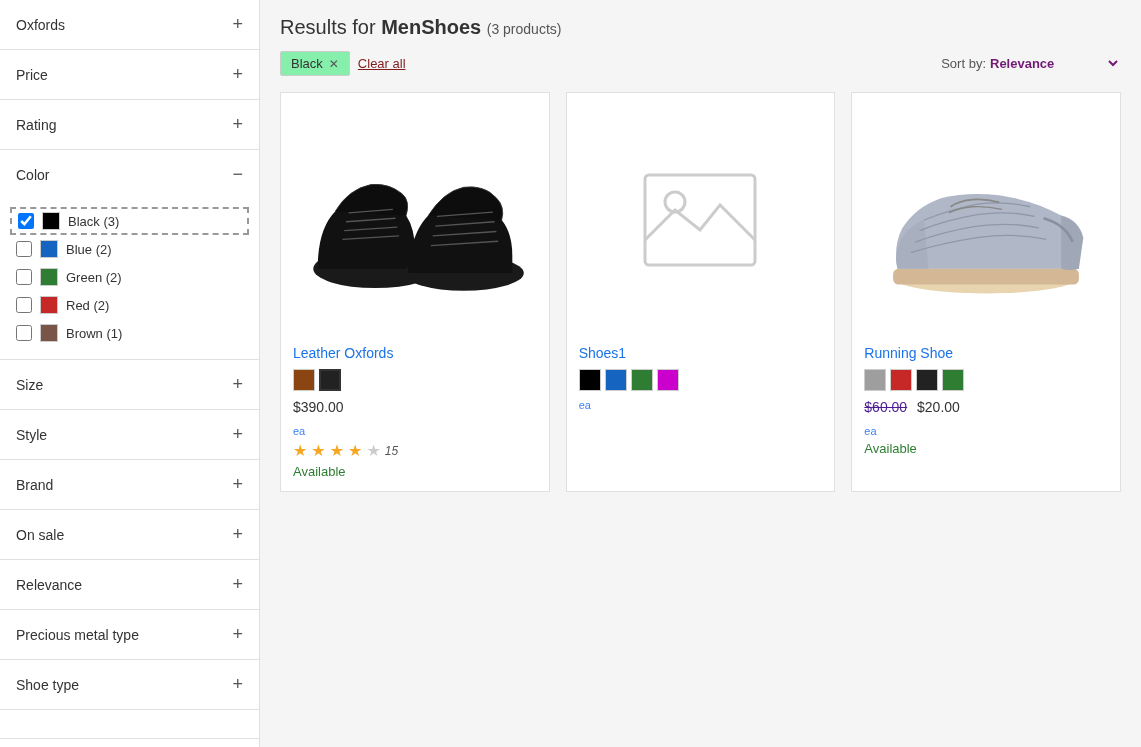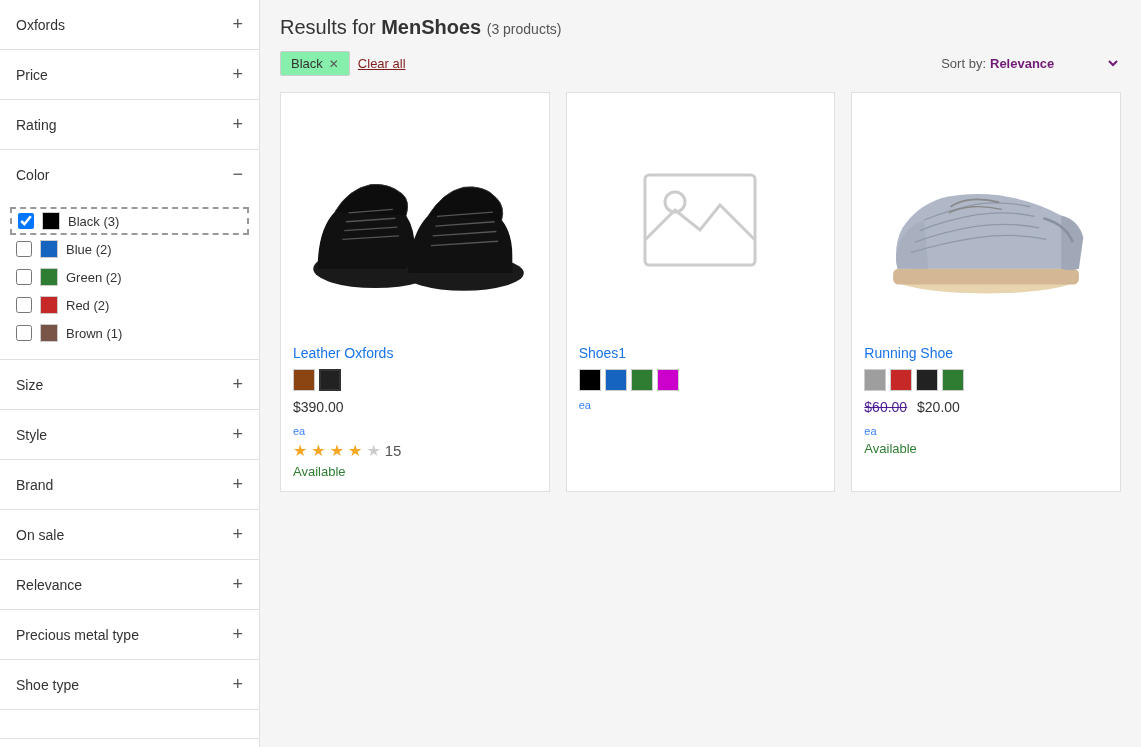--- a/index.html
+++ b/index.html
@@ -53,21 +53,21 @@
     .product-price .discounted { color: #333; }
     .product-unit { font-size: 11px; color: #3b82f6; }
     .product-stock { font-size: 13px; margin-top: 4px; }
     .in-stock { color: #2e7d32; }
     .out-of-stock { color: #c62828; }
 
     .stars { display: flex; align-items: center; gap: 4px; margin-top: 4px; }
     .star { font-size: 16px; }
     .star.filled { color: #f5a623; }
     .star.empty { color: #ccc; }
-    .review-count { font-size: 15px; color: #555; }
+    .review-count { font-size: 12px; color: #555; font-style: italic; }
   </style>
 </head>
 <body>
 
 <div class="layout">
 
   <div class="sidebar">
 
     <div class="filter-section">
       <div class="filter-header">

